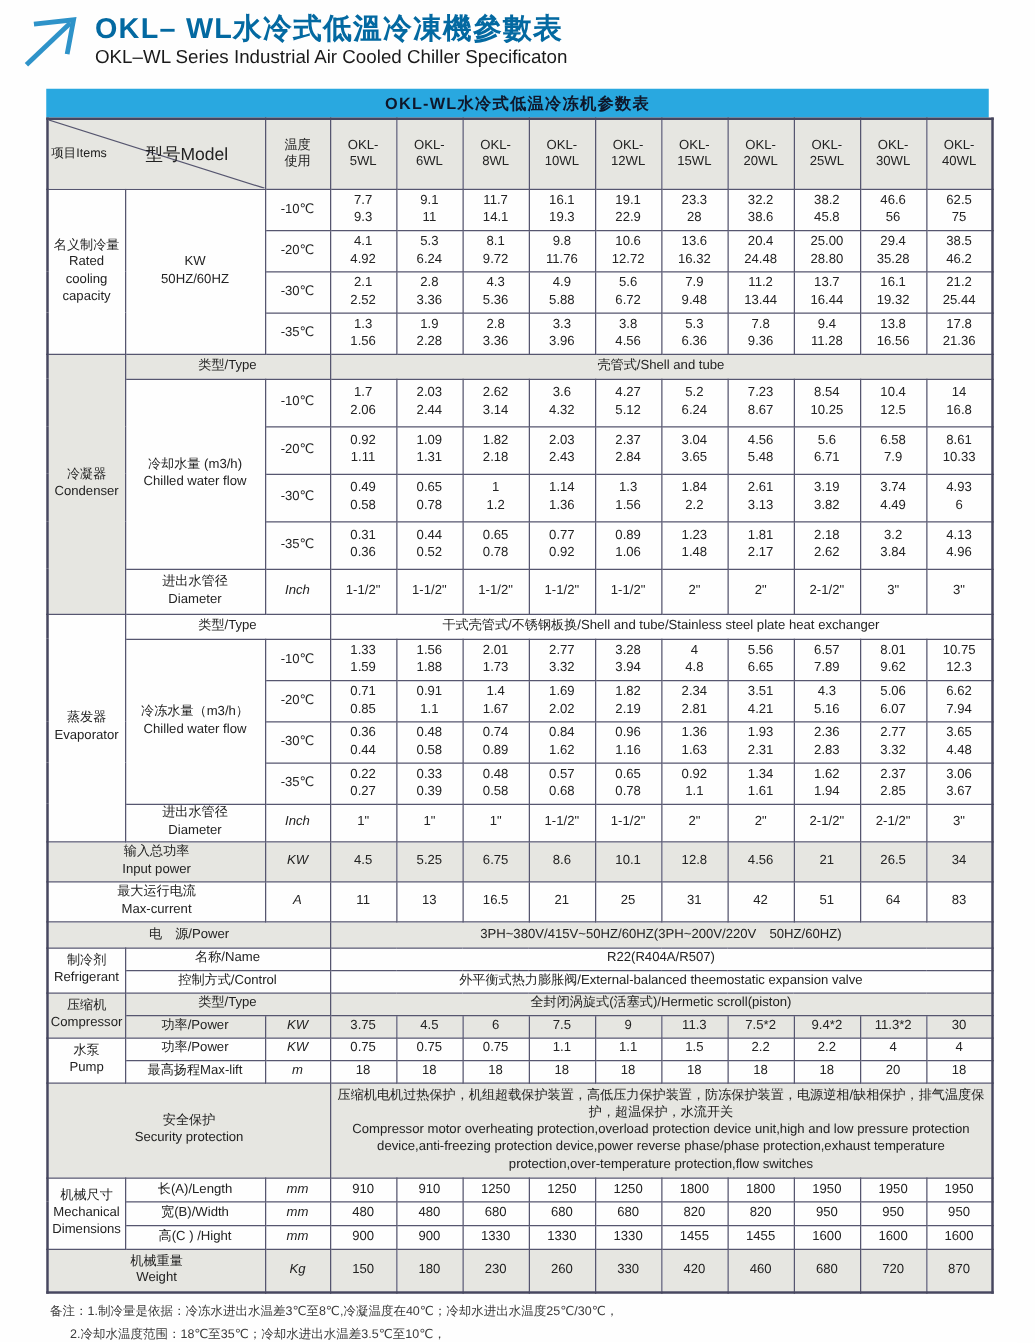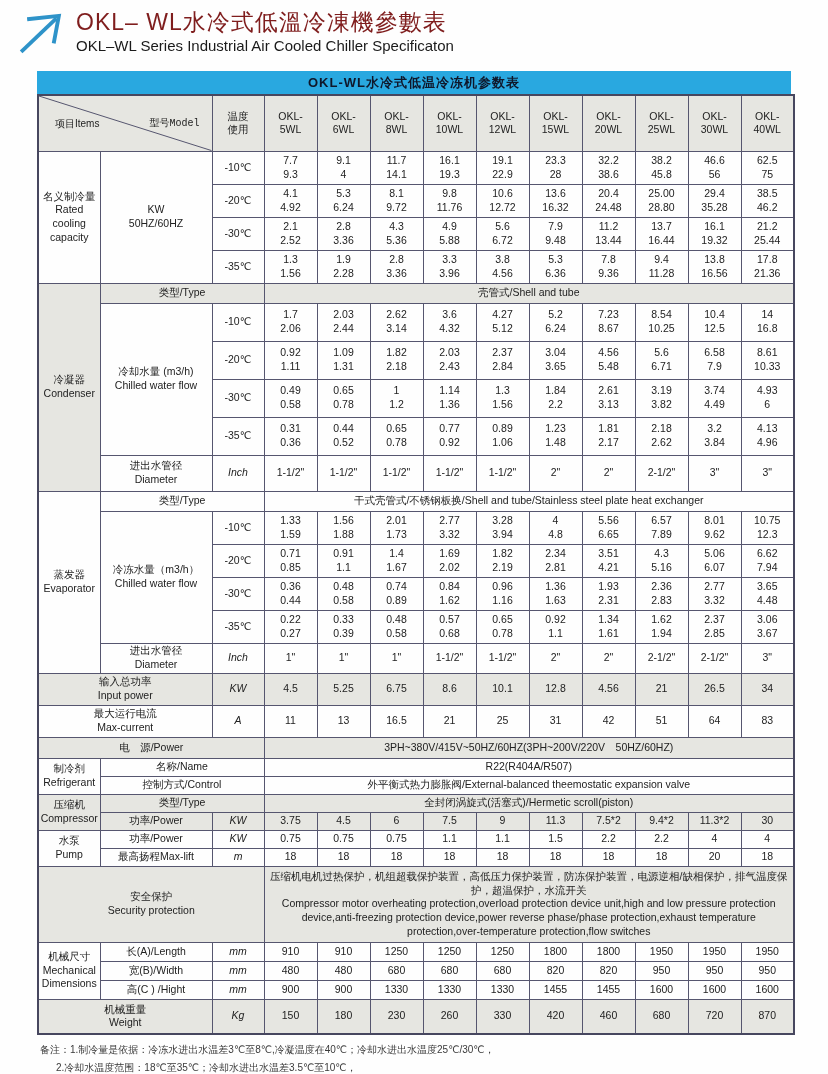--- a/index.html
+++ b/index.html
@@ -4,21 +4,21 @@
 <style>
   html,body{margin:0;padding:0;background:#fff;}
   body{width:828px;font-family:"Liberation Sans","DejaVu Sans",sans-serif;color:#1c1c1c;}
   .page{width:828px;height:1074px;position:relative;background:#fefefe;overflow:hidden;}
 
   
   .brand{display:flex;align-items:flex-start;padding:9px 0 0 16px;height:58px;}
   .logo{width:52px;height:52px;flex:0 0 52px;}
   .logo svg{width:48px;height:48px;}
   .brand-text{margin-left:8px;}
-  .title-zh{font-size:23px;font-weight:normal;color:#7f1d1d;letter-spacing:1px;line-height:1.15;}
+  .title-zh{font-size:23px;font-weight:bold;color:#0369a1;letter-spacing:1px;line-height:1.15;}
   .title-en{font-size:15px;font-weight:500;color:#1a1a1a;margin-top:2px;}
 
   
   .bar{width:754px;margin:4px 0 0 37px;background:#29a8e0;color:#0f172a;font-size:13px;
        font-weight:bold;text-align:center;height:23px;line-height:23px;letter-spacing:1px;}
 
   
   table.spec{border-collapse:collapse;table-layout:fixed;width:756px;margin:0 0 0 37px;
              border:2px solid #47475f;}
   table.spec td,table.spec th{border:1px solid #56566f;text-align:center;vertical-align:middle;
@@ -30,22 +30,22 @@
   .unit{font-size:10px;font-style:italic;}
   .typeval{font-size:10.5px;margin-left:36px;}
   td.sec{ text-align:left;padding:3px 8px;font-size:10px;line-height:1.55;}
   
   .r33{height:33px}.r20{height:20px}.r38{height:38px}.r36{height:36px}.r30{height:30px}
   .r32{height:32px}.r21{height:21px}.r18{height:18px}.r76{height:76px}.r19{height:19px}.r35{height:35px}
 
   
   th.diag-cell{position:relative;padding:0;}
   th.diag-cell svg.diag{position:absolute;left:0;top:0;width:100%;height:100%;}
-  th.diag-cell .items{position:absolute;left:16px;top:50%;transform:translateY(-50%);font-size:10px;}
-  th.diag-cell .model{position:absolute;right:12px;top:50%;transform:translateY(-50%);font-size:10px;font-family:Liberation Mono, monospace;}
+  th.diag-cell .items{position:absolute;left:2px;top:50%;transform:translateY(-50%);font-size:10px;}
+  th.diag-cell .model{position:absolute;right:29px;top:50%;transform:translateY(-50%);font-size:14px;}
   th.model-cell{font-size:11.5px;line-height:1.25;}
   th.temp-cell{font-size:10px;}
 
   
   .notes{margin:6px 0 0 10px;font-size:10px;color:#3a3a3a;line-height:1.75;}
   .notes .ind{padding-left:46px;}
   .notes .first{padding-left:30px;}
 </style>
 </head>
 <body>
@@ -120,21 +120,21 @@
     <tr class="r33">
       <td class="lbl" rowspan="4">名义制冷量
 Rated cooling
 capacity</td>
       <td class="lbl" rowspan="4">KW
 50HZ/60HZ</td>
       <td class="temp">-10℃</td>
     <td>7.7
 9.3</td>
           <td>9.1
-4</td>
+11</td>
           <td>11.7
 14.1</td>
           <td>16.1
 19.3</td>
           <td>19.1
 22.9</td>
           <td>23.3
 28</td>
           <td>32.2
 38.6</td>

